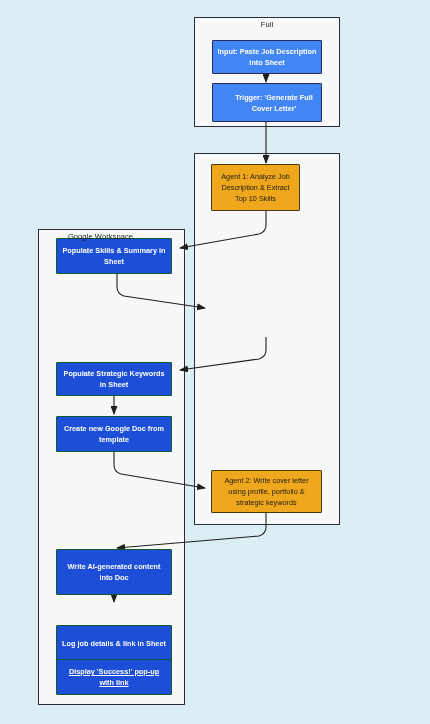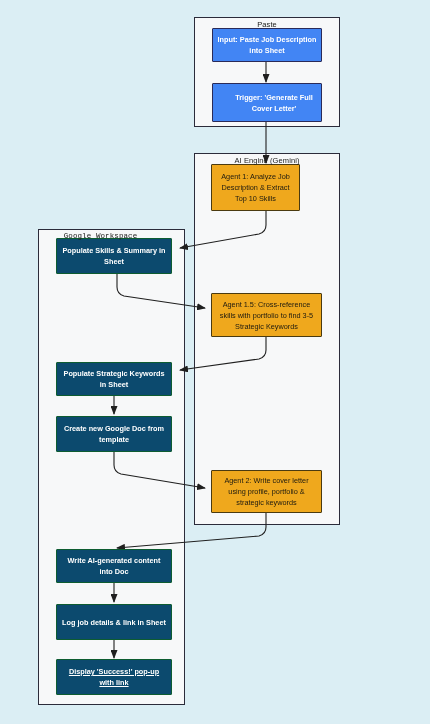--- a/index.html
+++ b/index.html
@@ -77,21 +77,21 @@
     color: #ffffff;
     font-weight: bold;
   }
   .node.orange {
     background: #efa81d;
     border: 1px solid #4a3a10;
     color: #1d1a10;
     font-weight: normal;
   }
   .node.green {
-    background: #0c4a6e;
+    background: #1d4ed8;
     border: 1px solid #0d5c31;
     color: #ffffff;
     font-weight: bold;
   }
   #edges {
     position: absolute;
     left: 0; top: 0;
     width: 430px; height: 724px;
     z-index: 4;
     pointer-events: none;
@@ -108,27 +108,26 @@
       <rect x="10" y="36" width="3" height="3" fill="#dbeef4"></rect>
       <path d="M32 37.5 h11 M37.5 32 v11" stroke="#dbeef4" stroke-width="3"></path>
     </pattern>
   </defs>
   <rect x="0" y="0" width="430" height="724" fill="url(#dotcross)"></rect>
 </svg>
 
 <div id="diagram">
 
   <div class="subgraph" style="left:194px; top:17px; width:146px; height:110px;"></div>
-  <div class="subgraph-title" style="left:194px; width:146px; top:20px;">Paste</div>
+  <div class="subgraph-title" style="left:194px; width:146px; top:20px;">Full</div>
 
   <div class="subgraph" style="left:194px; top:153px; width:146px; height:372px;"></div>
-  <div class="subgraph-title" style="left:194px; width:146px; top:156px;">AI Engine (Gemini)</div>
 
   <div class="subgraph" style="left:38px; top:229px; width:147px; height:476px;"></div>
-  <div class="subgraph-title" style="left:38px; width:125px; top:232px;font-family:Liberation Mono, monospace;">Google Workspace</div>
+  <div class="subgraph-title" style="left:38px; width:125px; top:232px;">Google Workspace</div>
 
   <svg id="edges" xmlns="http://www.w3.org/2000/svg">
     <defs>
       <marker id="arrow" markerWidth="9" markerHeight="7" refX="8" refY="3.5" orient="auto" markerUnits="userSpaceOnUse">
         <path d="M0,0 L9,3.5 L0,7 z" fill="#1f1f1f"></path>
       </marker>
     </defs>
     <g stroke="#1f1f1f" stroke-width="1.1" fill="none" marker-end="url(#arrow)">
 
       <path d="M266,62 L266,82"></path>
@@ -146,57 +145,54 @@
       <path d="M114,452 L114,465 Q114,472 121,474 L205,488"></path>
 
       <path d="M266,513 L266,527 Q266,534 259,536 L117,548"></path>
 
       <path d="M114,583 L114,602"></path>
 
       <path d="M114,640 L114,658"></path>
     </g>
   </svg>
 
-  <div class="node blue" style="left:212px; top:28px; width:110px; height:34px;">
+  <div class="node blue" style="left:212px; top:40px; width:110px; height:34px;">
     <span>Input: Paste Job Description into Sheet</span>
   </div>
 
   <div class="node blue" style="left:212px; top:83px; width:110px; height:39px;padding-left:18px;">
     <span>Trigger: 'Generate Full Cover Letter'</span>
   </div>
 
   <div class="node orange" style="left:211px; top:164px; width:89px; height:47px;">
     <span>Agent 1: Analyze Job Description &amp; Extract Top 10 Skills</span>
   </div>
 
   <div class="node green" style="left:56px; top:238px; width:116px; height:36px;">
     <span>Populate Skills &amp; Summary in Sheet</span>
   </div>
 
-  <div class="node orange" style="left:211px; top:293px; width:111px; height:44px;">
-    <span>Agent 1.5: Cross-reference skills with portfolio to find 3-5 Strategic Keywords</span>
-  </div>
 
   <div class="node green" style="left:56px; top:362px; width:116px; height:34px;">
     <span>Populate Strategic Keywords in Sheet</span>
   </div>
 
   <div class="node green" style="left:56px; top:416px; width:116px; height:36px;">
     <span>Create new Google Doc from template</span>
   </div>
 
   <div class="node orange" style="left:211px; top:470px; width:111px; height:43px;justify-content:flex-end;">
     <span>Agent 2: Write cover letter using profile, portfolio &amp; strategic keywords</span>
   </div>
 
-  <div class="node green" style="left:56px; top:549px; width:116px; height:34px;">
+  <div class="node green" style="left:56px; top:549px; width:116px; height:46px;">
     <span>Write AI-generated content into Doc</span>
   </div>
 
-  <div class="node green" style="left:56px; top:604px; width:116px; height:36px;">
+  <div class="node green" style="left:56px; top:625px; width:116px; height:36px;">
     <span>Log job details &amp; link in Sheet</span>
   </div>
 
   <div class="node green" style="left:56px; top:659px; width:116px; height:36px;text-decoration:underline;">
     <span>Display 'Success!' pop-up with link</span>
   </div>
 
 </div>
 
 </body></html>

